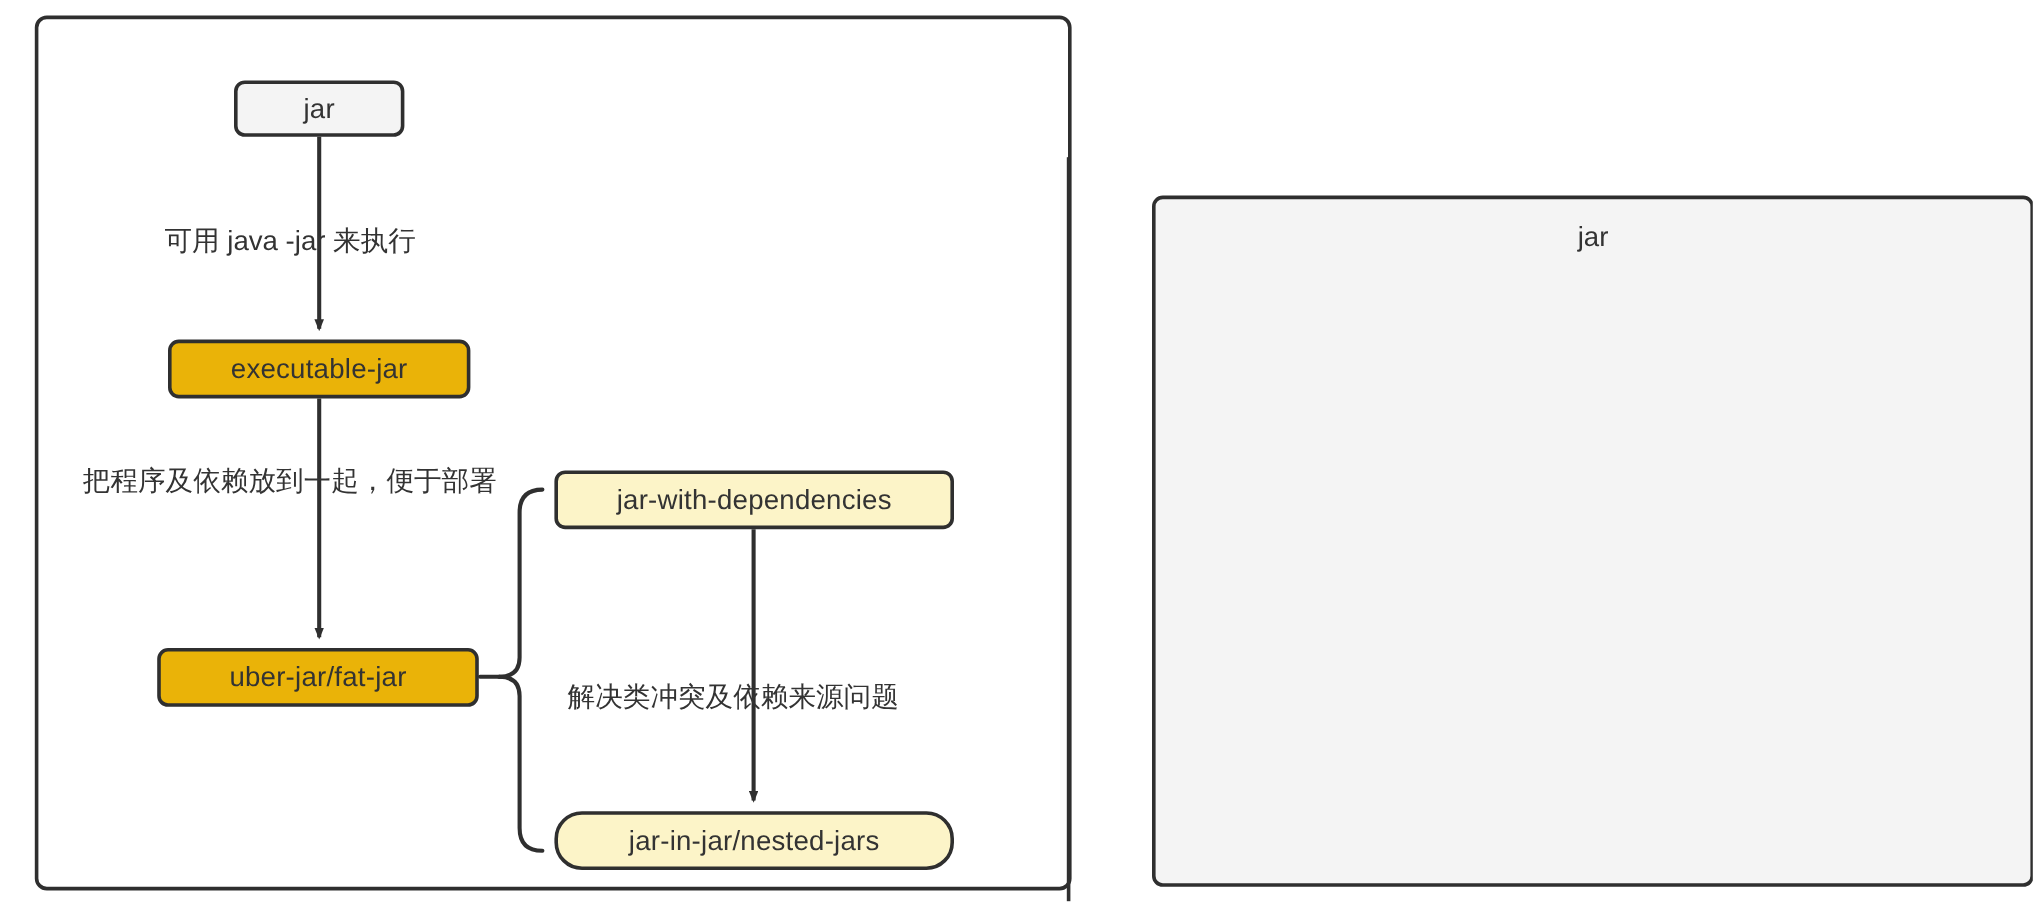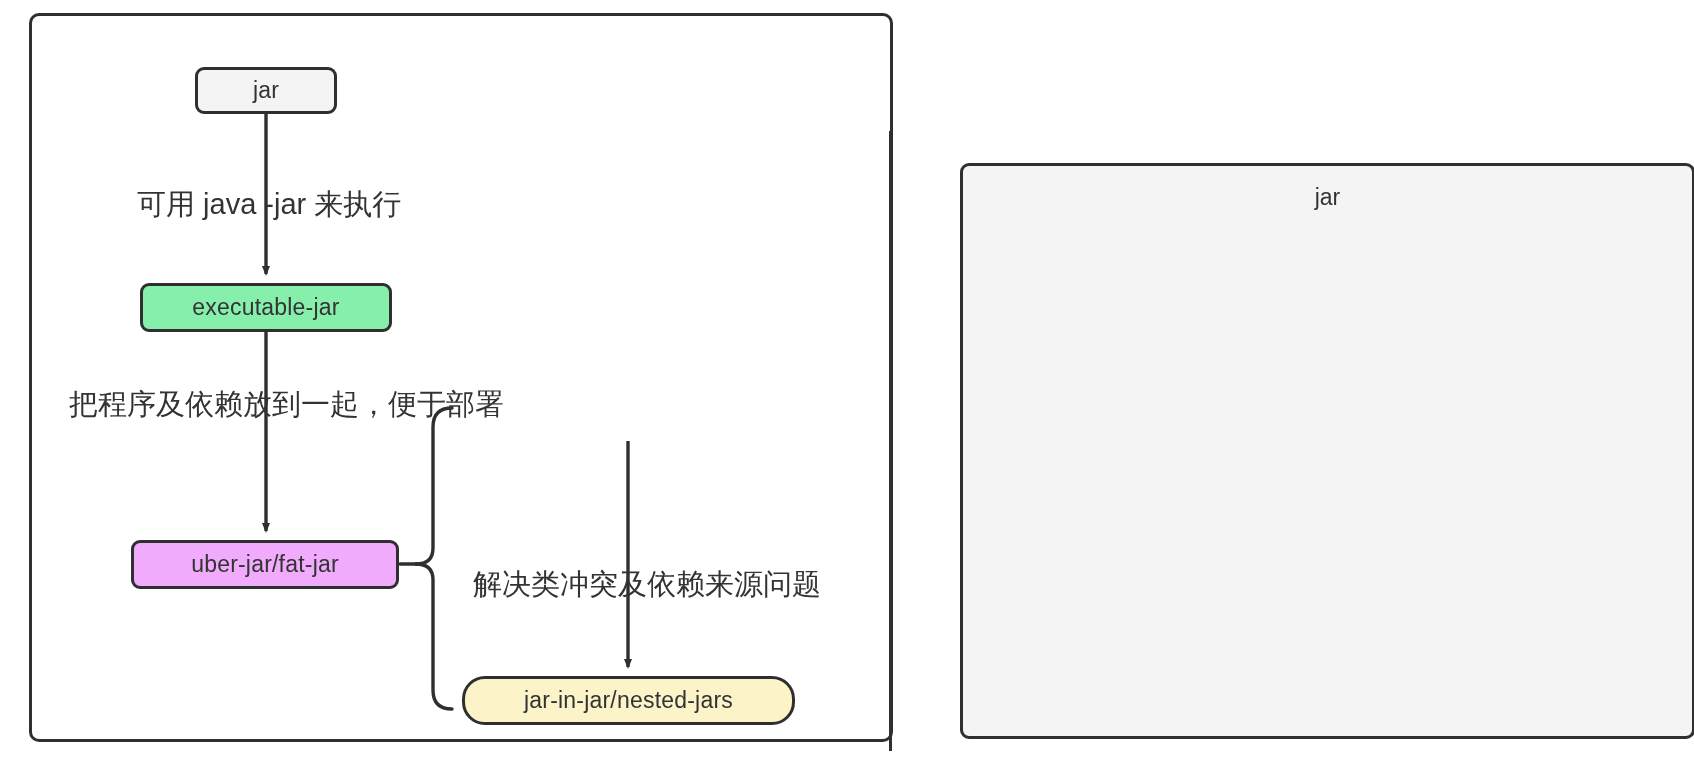--- a/index.html
+++ b/index.html
@@ -29,22 +29,22 @@
     border-radius: 9px;
     display: flex;
     align-items: center;
     justify-content: center;
     color: #333333;
     font-size: 23px;
     letter-spacing: .2px;
     white-space: nowrap;
   }
   .node.gray   { background: #f4f4f4; }
-  .node.pink   { background: #86efac; }
-  .node.blue   { background: #f0abfc; }
+  .node.pink   { background: #eab308; }
+  .node.blue   { background: #eab308; }
   .node.yellow { background: #fcf4c8; }
 
   
   .panel-left {
     position: absolute;
     left: 17px;
     top: 13px;
     width: 864px;
     height: 729px;
     box-sizing: border-box;
@@ -70,21 +70,21 @@
   #n-jar          { left: 183px; top: 67px;  width: 142px; height: 47px; }
   #n-exec         { left: 128px; top: 283px; width: 252px; height: 49px; }
   #n-uber         { left: 119px; top: 540px; width: 268px; height: 49px; }
   #n-jwd          { left: 450px; top: 392px; width: 333px; height: 49px; }
   #n-jij          { left: 450px; top: 676px; width: 333px; height: 49px; border-radius: 23px; }
 
   
   .edge-label {
     position: absolute;
     color: #333333;
-    font-size: 29px;
+    font-size: 23px;
     white-space: nowrap;
   }
   #lbl-1 { left: 125px; top: 185px; }
   #lbl-2 { left: 57px;  top: 352px; margin-top: 33px; }
   #lbl-3 { left: 461px; top: 543px; margin-top: 22px; }
 
   
   .nest {
     position: absolute;
     box-sizing: border-box;
@@ -146,20 +146,21 @@
       <path d="M 404 564 L 388 564"></path>
     </g>
   </svg>
 
   <div class="node gray" id="n-jar">jar</div>
 
   <div class="node pink" id="n-exec">executable-jar</div>
 
   <div class="node blue" id="n-uber">uber-jar/fat-jar</div>
 
+  <div class="node yellow" id="n-jwd">jar-with-dependencies</div>
 
   <div class="node yellow" id="n-jij">jar-in-jar/nested-jars</div>
 
   <div class="edge-label" id="lbl-1">可用 java -jar 来执行</div>
 
   <div class="edge-label" id="lbl-2">把程序及依赖放到一起，便于部署</div>
 
   <div class="edge-label" id="lbl-3">解决类冲突及依赖来源问题</div>
 
   <div class="panel-right-frame"></div>

